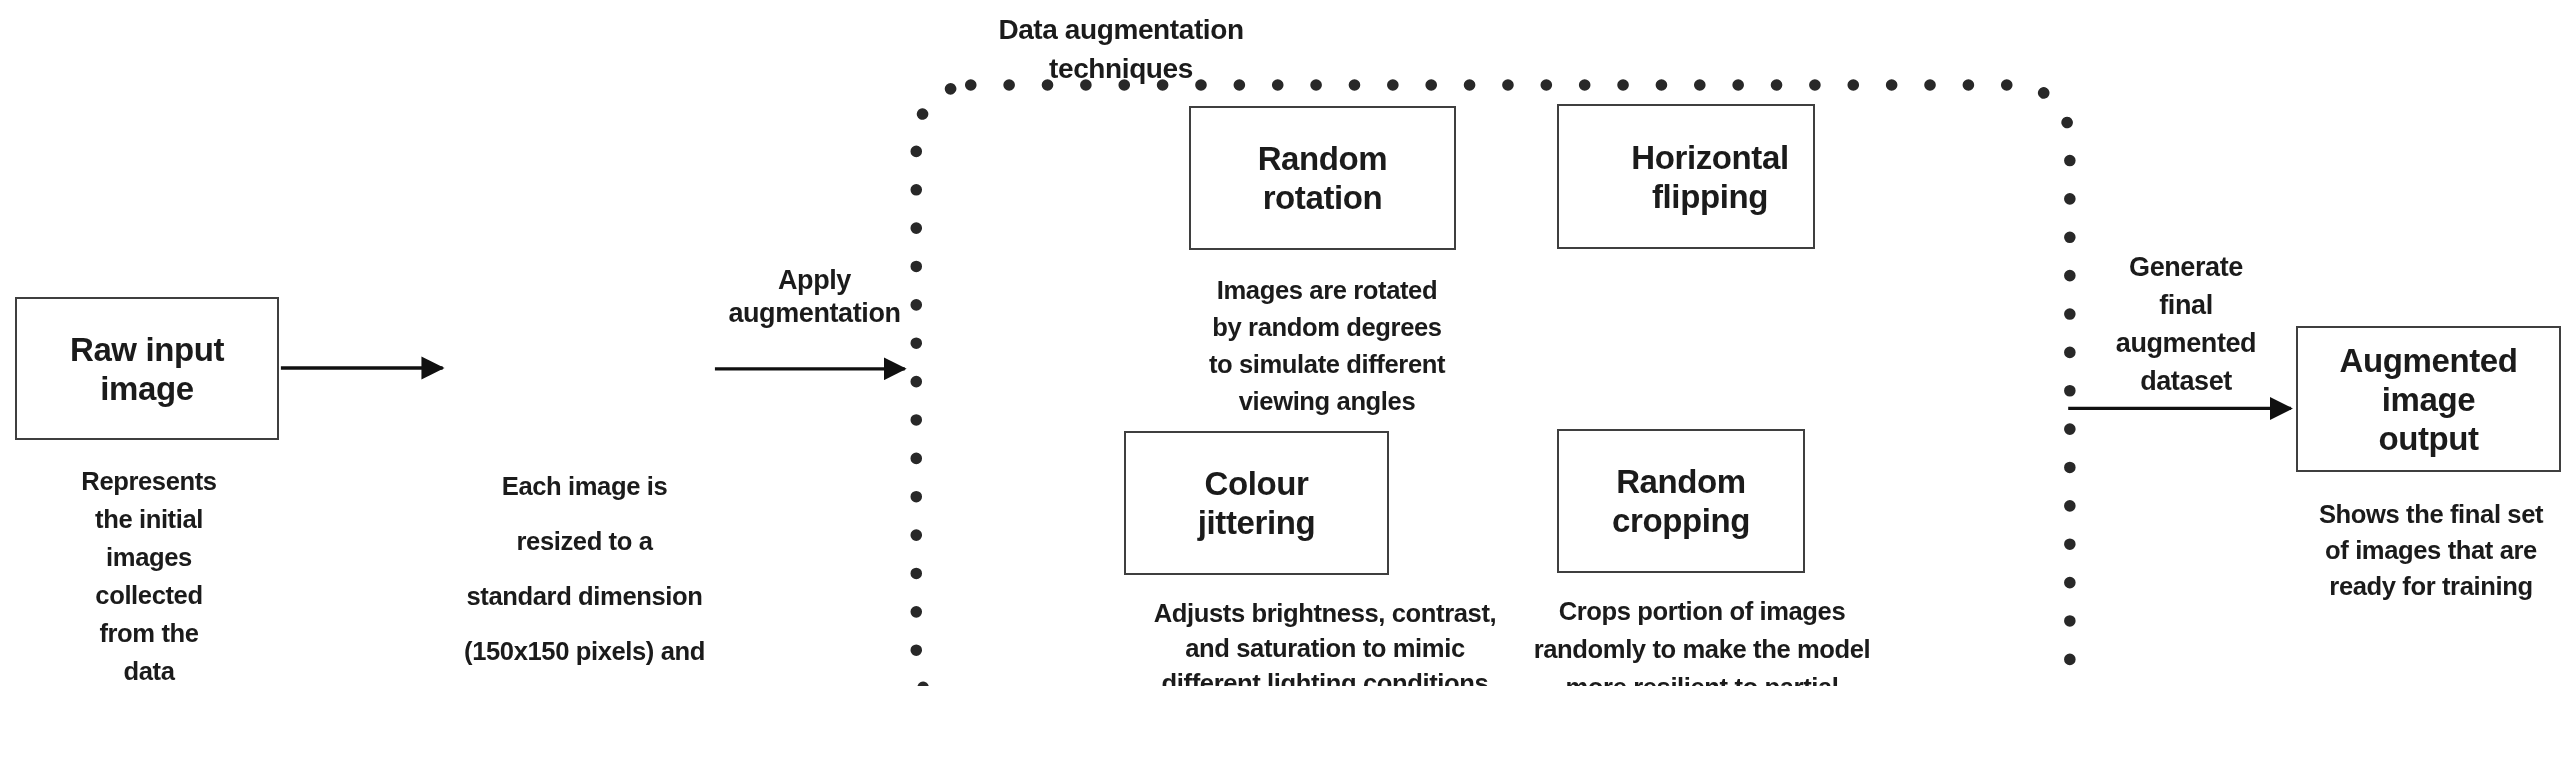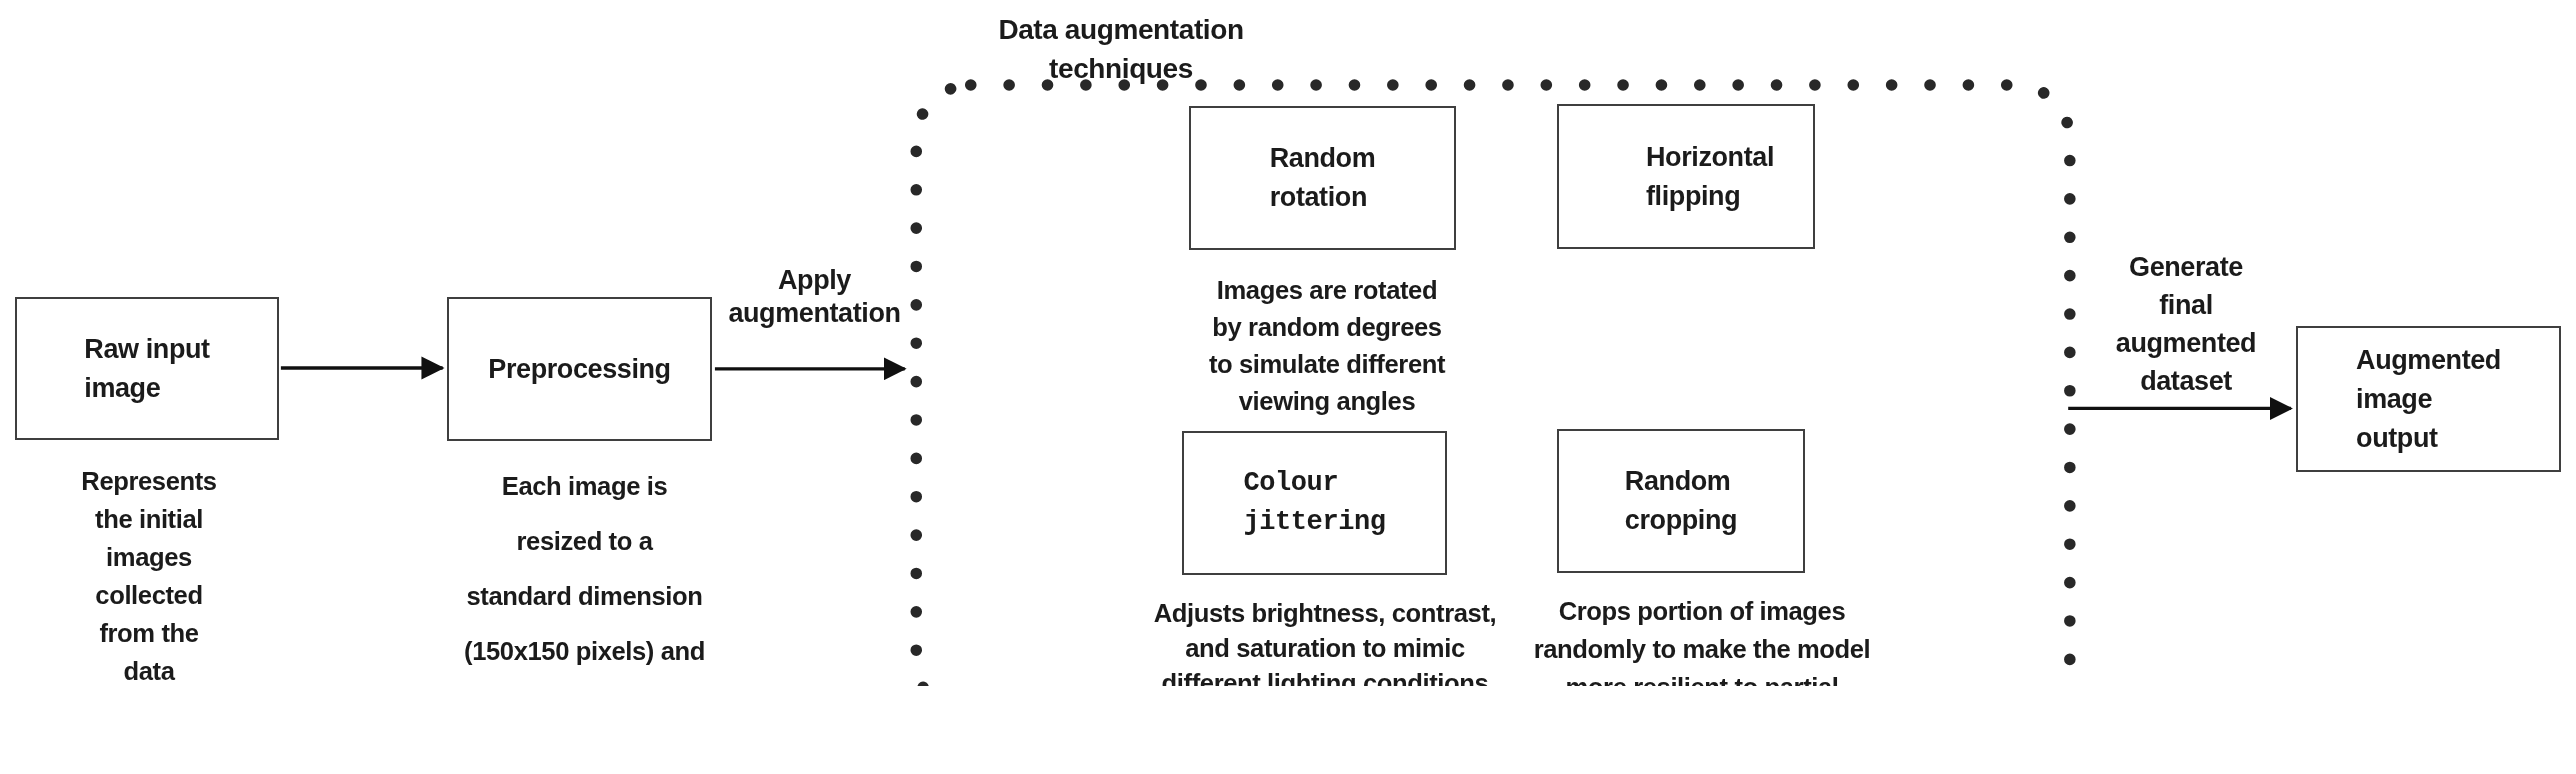--- a/index.html
+++ b/index.html
@@ -18,43 +18,43 @@
     width:2576px;height:686px;
     background:var(--background);
     overflow:hidden;
   }
   #connectors{position:absolute;left:0;top:0;width:2576px;height:774px;pointer-events:none;}
   .box{
     position:absolute;
     background:var(--box-fill);
     border:2.1px solid var(--box-border);
     display:flex;align-items:center;justify-content:center;
-    text-align:left;
-    font-size:27px;line-height:39px;letter-spacing:-0.4px;
+    text-align:center;
+    font-size:33px;line-height:39px;letter-spacing:-0.4px;
     white-space:pre-line;
     box-sizing:border-box;
     z-index:2;
   }
   .txt{
     position:absolute;
     text-align:center;
     white-space:pre-line;
     letter-spacing:-0.4px;
     z-index:3;
   }
   .desc{font-size:25.6px;line-height:38px;}
   .edge-label{font-size:27px;line-height:39px;}
   .group-title{font-size:28px;line-height:39px;}
 
   
   #box-raw   {left:15px;  top:297px; width:264px; height:143px;}
   #box-prep  {left:447px; top:297px; width:265px; height:144px;}
   #box-rot   {left:1189px;top:106px; width:267px; height:144px;}
   #box-flip  {left:1557px;top:104px; width:258px; height:145px;padding-left:48px;}
-  #box-jit   {left:1182px;top:431px; width:265px; height:144px;font-family:Liberation Mono, monospace;}
+  #box-jit   {left:1124px;top:431px; width:265px; height:144px;}
   #box-crop  {left:1557px;top:429px; width:248px; height:144px;}
   #box-out   {left:2296px;top:326px; width:265px; height:146px;}
 
   
   #raw-desc    {left:25px;  top:462px; width:248px; line-height:38px;}
   #prep-desc   {left:411px; top:459px; width:347px; line-height:55px;}
   #resize-label{left:281px; top:236px; width:165px; line-height:40px;}
   #apply-label {left:707px; top:264px; width:215px; line-height:33px;}
   #group-title {left:956px;top:10px;  width:330px;}
   #rot-desc    {left:1137px;top:272px; width:380px; line-height:37px;}
@@ -91,21 +91,20 @@
   <div class="txt desc" id="raw-desc">Represents
 the initial
 images
 collected
 from the
 data
 gathering
 phase</div>
 
 
-  <div class="box" id="box-prep">Preprocessing</div>
   <div class="txt desc" id="prep-desc">Each image is
 resized to a
 standard dimension
 (150x150 pixels) and
 normalized using
 the normalization
 formula</div>
 
   <div class="txt edge-label" id="apply-label">Apply
 augmentation</div>
@@ -134,15 +133,18 @@
 occlusions</div>
 
   <div class="txt edge-label" id="gen-label">Generate
 final
 augmented
 dataset</div>
 
   <div class="box" id="box-out">Augmented
 image
 output</div>
+  <div class="txt desc" id="out-desc">Shows the final set
+of images that are
+ready for training</div>
 
 </div>
 
 
 </body></html>

